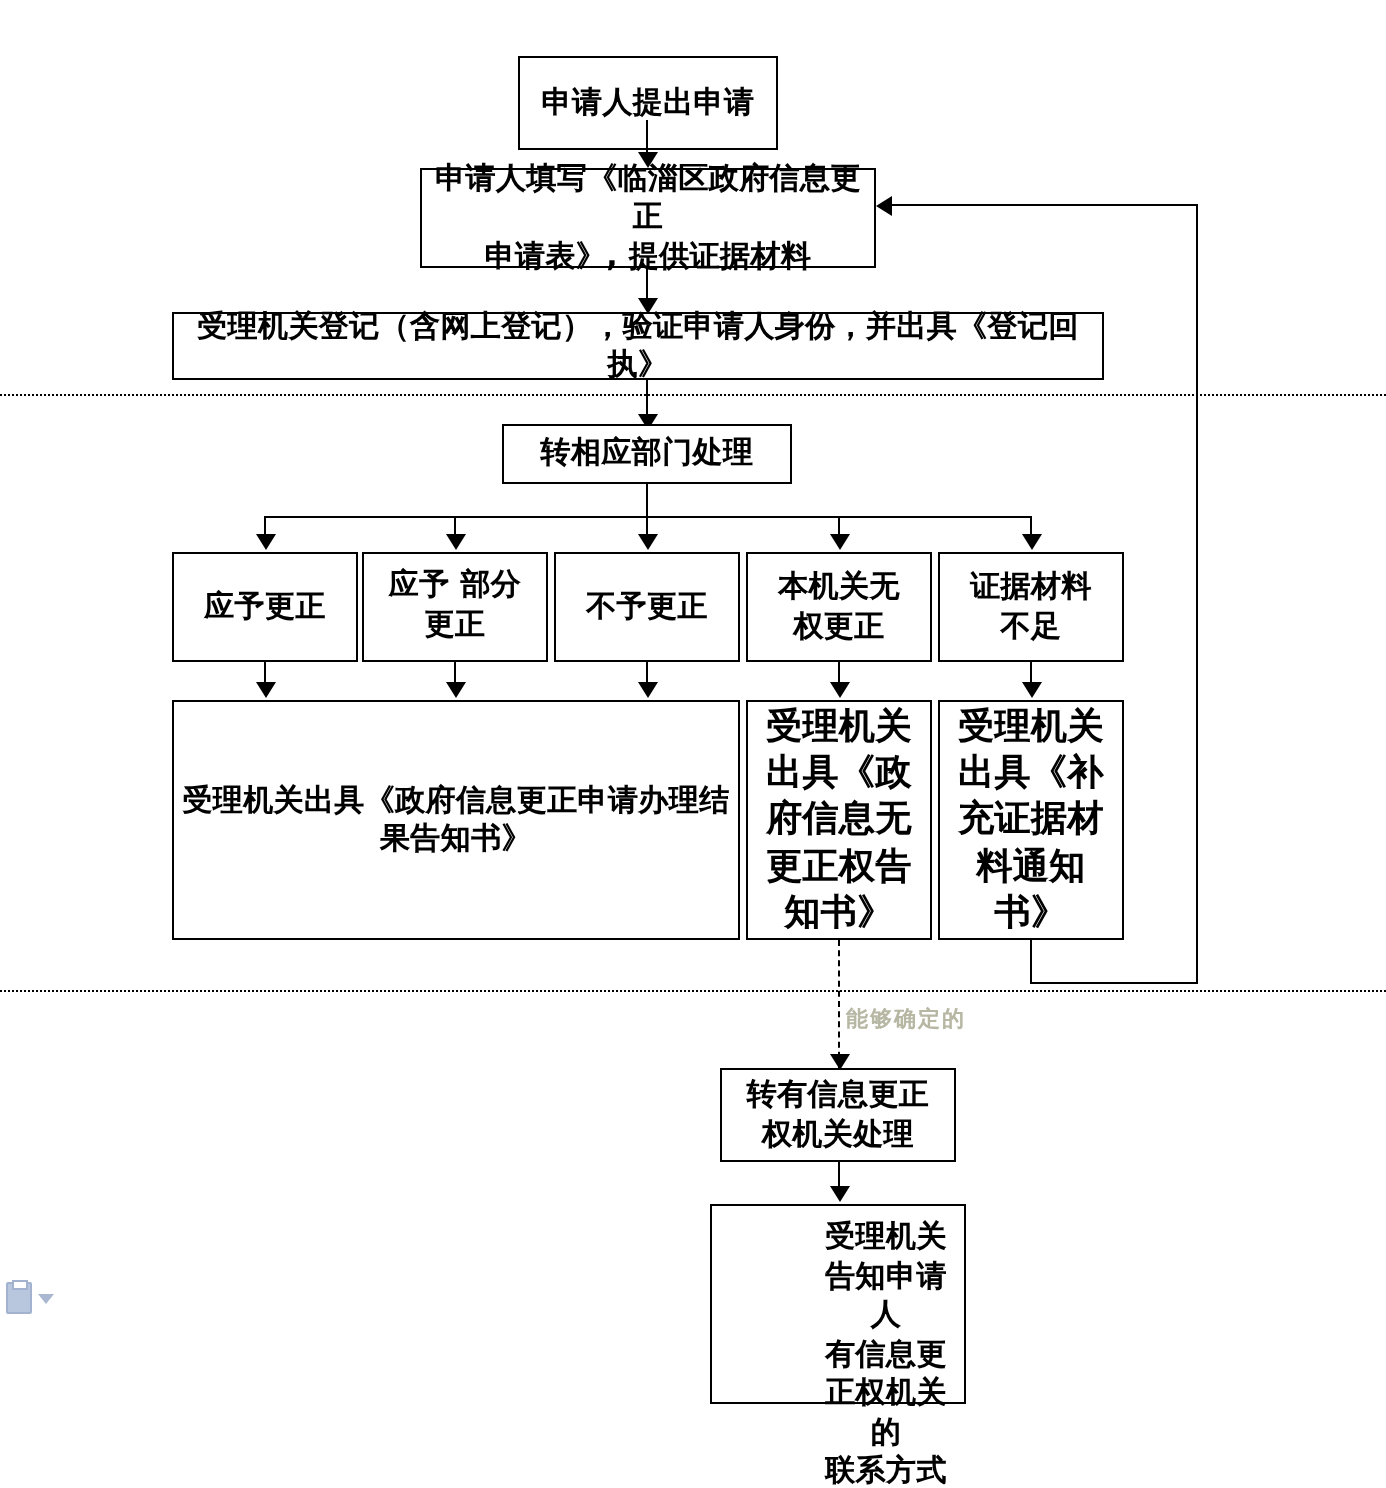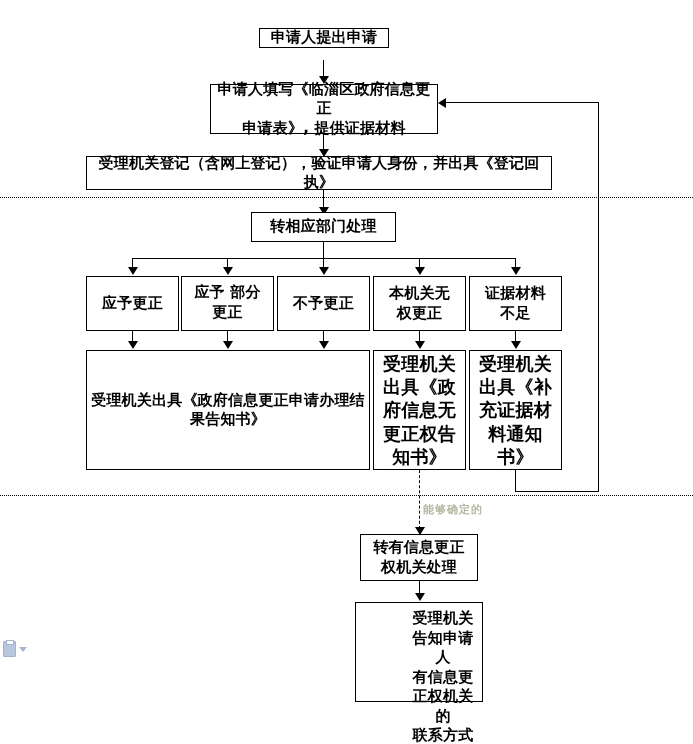--- a/index.html
+++ b/index.html
@@ -134,21 +134,21 @@
   }
 </style>
 </head>
 <body>
 
 <div id="canvas">
 
   <div class="sep" style="top:197px;"></div>
   <div class="sep" style="top:495px;"></div>
 
-  <div class="node fs15" style="left:259px; top:28px; width:130px; height:20px;">
+  <div class="node fs15" style="left:259px; top:28px; width:130px; height:47px;">
     <span class="txt">申请人提出申请</span>
   </div>
 
   <div class="vline" style="left:323px; top:60px; height:18px;"></div>
   <div class="arrow-down" style="left:319px; top:76px;"></div>
 
   <div class="node fs15" style="left:210px; top:84px; width:228px; height:50px;">
     <span class="txt">申请人填写《临淄区政府信息更正
 申请表》, 提供证据材料</span>
   </div>

